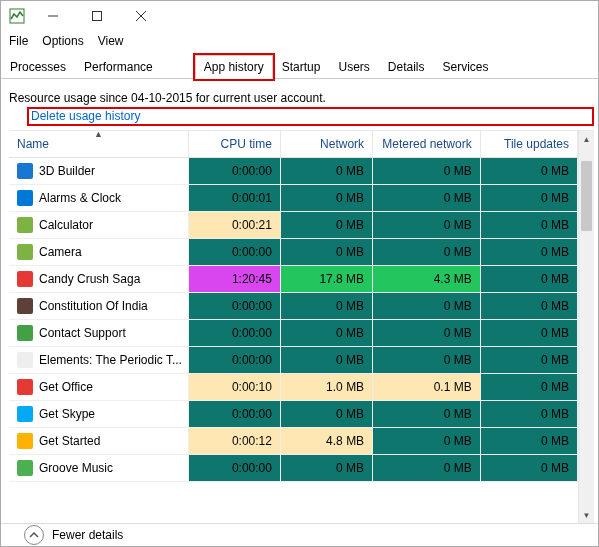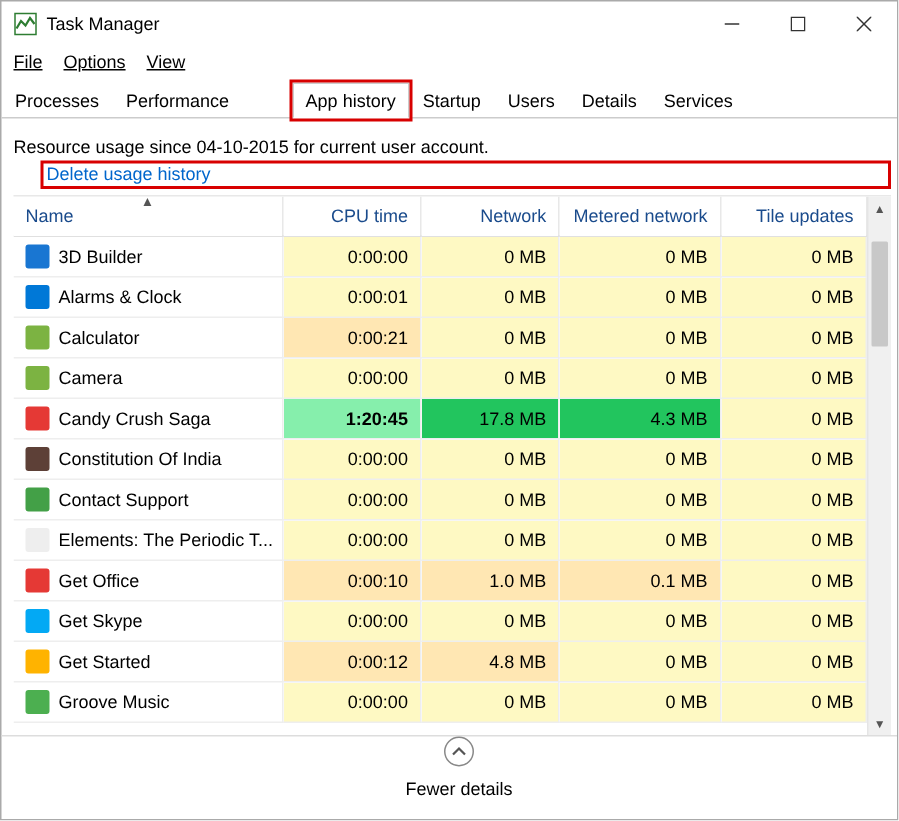--- a/index.html
+++ b/index.html
@@ -5,64 +5,63 @@
 * { box-sizing: border-box; margin: 0; padding: 0; font-family: "Segoe UI", Tahoma, sans-serif; font-size: 12px; }
 body { background: #fff; width: 599px; height: 547px; overflow: hidden; }
 .window { width: 599px; height: 547px; border: 1px solid #aaa; display: flex; flex-direction: column; background: #fff; }
 .titlebar { height: 30px; display: flex; align-items: center; padding-left: 8px; }
 .titlebar-icon { width: 16px; height: 16px; margin-right: 6px; }
 .titlebar-title { flex: 1; font-size: 12px; }
 .win-controls { display: flex; }
 .win-btn { width: 44px; height: 28px; display: flex; align-items: center; justify-content: center; }
 .win-btn svg { stroke: #333; stroke-width: 1; fill: none; }
 .menubar { height: 20px; display: flex; align-items: center; padding-left: 8px; gap: 14px; }
-.menubar span { font-size: 12px; text-decoration: underline; }
+.menubar span { font-size: 12px; }
 .tabs { display: flex; border-bottom: 1px solid #ccc; margin-top: 4px; }
 .tab { padding: 4px 8px; border: 1px solid transparent; border-bottom: none; font-size: 12px; position: relative; }
 .tab.active { border: 1px solid #ccc; border-bottom: 1px solid #fff; background: #fff; margin-bottom: -1px; margin-left: 33px; }
 .tab.highlighted { outline: 2px solid #d80000; outline-offset: 0; }
 .content { flex: 1; display: flex; flex-direction: column; padding: 6px 4px 0 8px; overflow: hidden; }
 .info-text { font-size: 12px; margin-top: 6px; margin-bottom: 2px; color: #000; }
 .delete-link { color: #0066cc; font-size: 12px; display: inline-block; border: 2px solid #d80000; padding: 0 2px 1px 2px; margin-bottom: 4px; cursor: pointer; margin-left: 18px; }
 .table-container { flex: 1; display: flex; overflow: hidden; border-top: 1px solid #e8e8e8; }
 .table-scroll { flex: 1; overflow: hidden; }
 table { width: 100%; border-collapse: collapse; table-layout: fixed; }
 thead th { text-align: right; font-weight: normal; font-size: 12px; padding: 6px 8px; border-right: 1px solid #e8e8e8; border-bottom: 1px solid #e0e0e0; color: #1a4b8c; background: #fff; position: relative; }
 thead th.name-col { text-align: left; }
 .sort-arrow { position: absolute; left: 50%; top: -2px; transform: translateX(-50%); font-size: 9px; color: #555; }
 tbody td { padding: 5px 8px; font-size: 12px; border-right: 1px solid #eee; border-bottom: 1px solid #eee; text-align: right; white-space: nowrap; overflow: hidden; text-overflow: ellipsis; }
 tbody td.name-cell { text-align: right; }
 .name-cell-inner { display: flex; align-items: center; gap: 6px; }
 .app-icon { width: 16px; height: 16px; flex-shrink: 0; display: inline-block; border-radius: 2px; }
-.heat-1 { background: #fef9c3; }
+.heat-1 { background: #0f766e; }
 .heat-2 { background: #ffe7b3; }
 .heat-3 { background: #22c55e; }
-.heat-4 { background: #86efac; font-weight: bold; }
+.heat-4 { background: #d946ef; }
 .scrollbar { width: 16px; background: #f0f0f0; position: relative; border-left: 1px solid #e5e5e5; }
 .scroll-thumb { position: absolute; top: 30px; left: 2px; right: 2px; height: 70px; background: #c8c8c8; border-radius: 1px; }
 .scroll-up, .scroll-down { position: absolute; left: 0; right: 0; height: 16px; display: flex; align-items: center; justify-content: center; font-size: 8px; color: #555; }
 .scroll-up { top: 0; }
 .scroll-down { bottom: 0; }
-.footer { height: 56px; border-top: 1px solid #ddd; display: flex; align-items: center; padding-left: 13px; gap: 8px; flex-direction: column; }
+.footer { height: 23px; border-top: 1px solid #ddd; display: flex; align-items: center; padding-left: 23px; gap: 8px; }
 .chev-circle { width: 20px; height: 20px; border: 1px solid #888; border-radius: 50%; display: flex; align-items: center; justify-content: center; }
 .chev-circle svg { stroke: #555; stroke-width: 1.5; fill: none; }
 </style>
 </head>
 <body>
 
 <div class="window">
 
   <div class="titlebar">
     <span class="titlebar-icon">
       <svg viewBox="0 0 16 16">
           <rect x="1" y="1" width="14" height="14" fill="#fff" stroke="#2e7d32" stroke-width="1"></rect>
           <polyline points="2,11 5,6 8,9 11,4 14,8" fill="none" stroke="#2e7d32" stroke-width="1.5"></polyline>
         </svg>
     </span>
-    <span class="titlebar-title">Task Manager</span>
     <div class="win-controls">
       <div class="win-btn">
           <svg width="10" height="10">
             <line x1="0" y1="5" x2="10" y2="5"></line>
           </svg>
         </div>
       <div class="win-btn">
           <svg width="10" height="10">
             <rect x="0.5" y="0.5" width="9" height="9"></rect>
           </svg>

